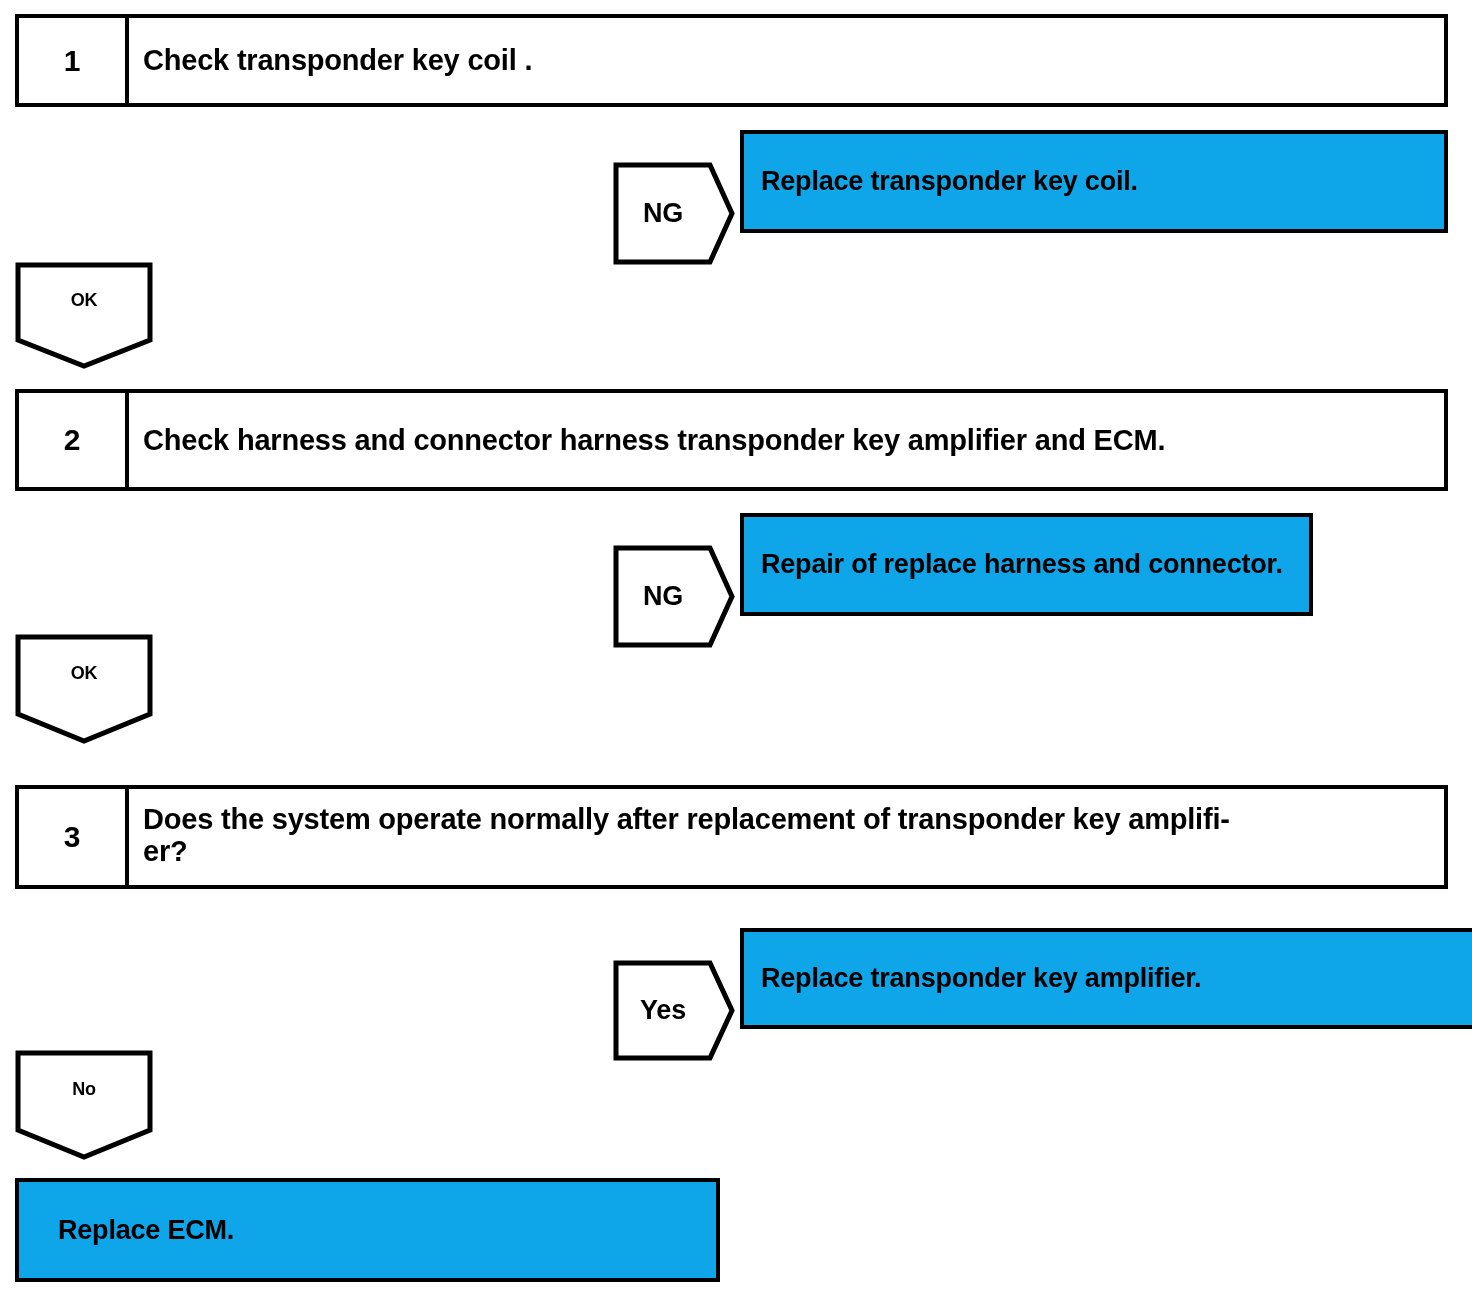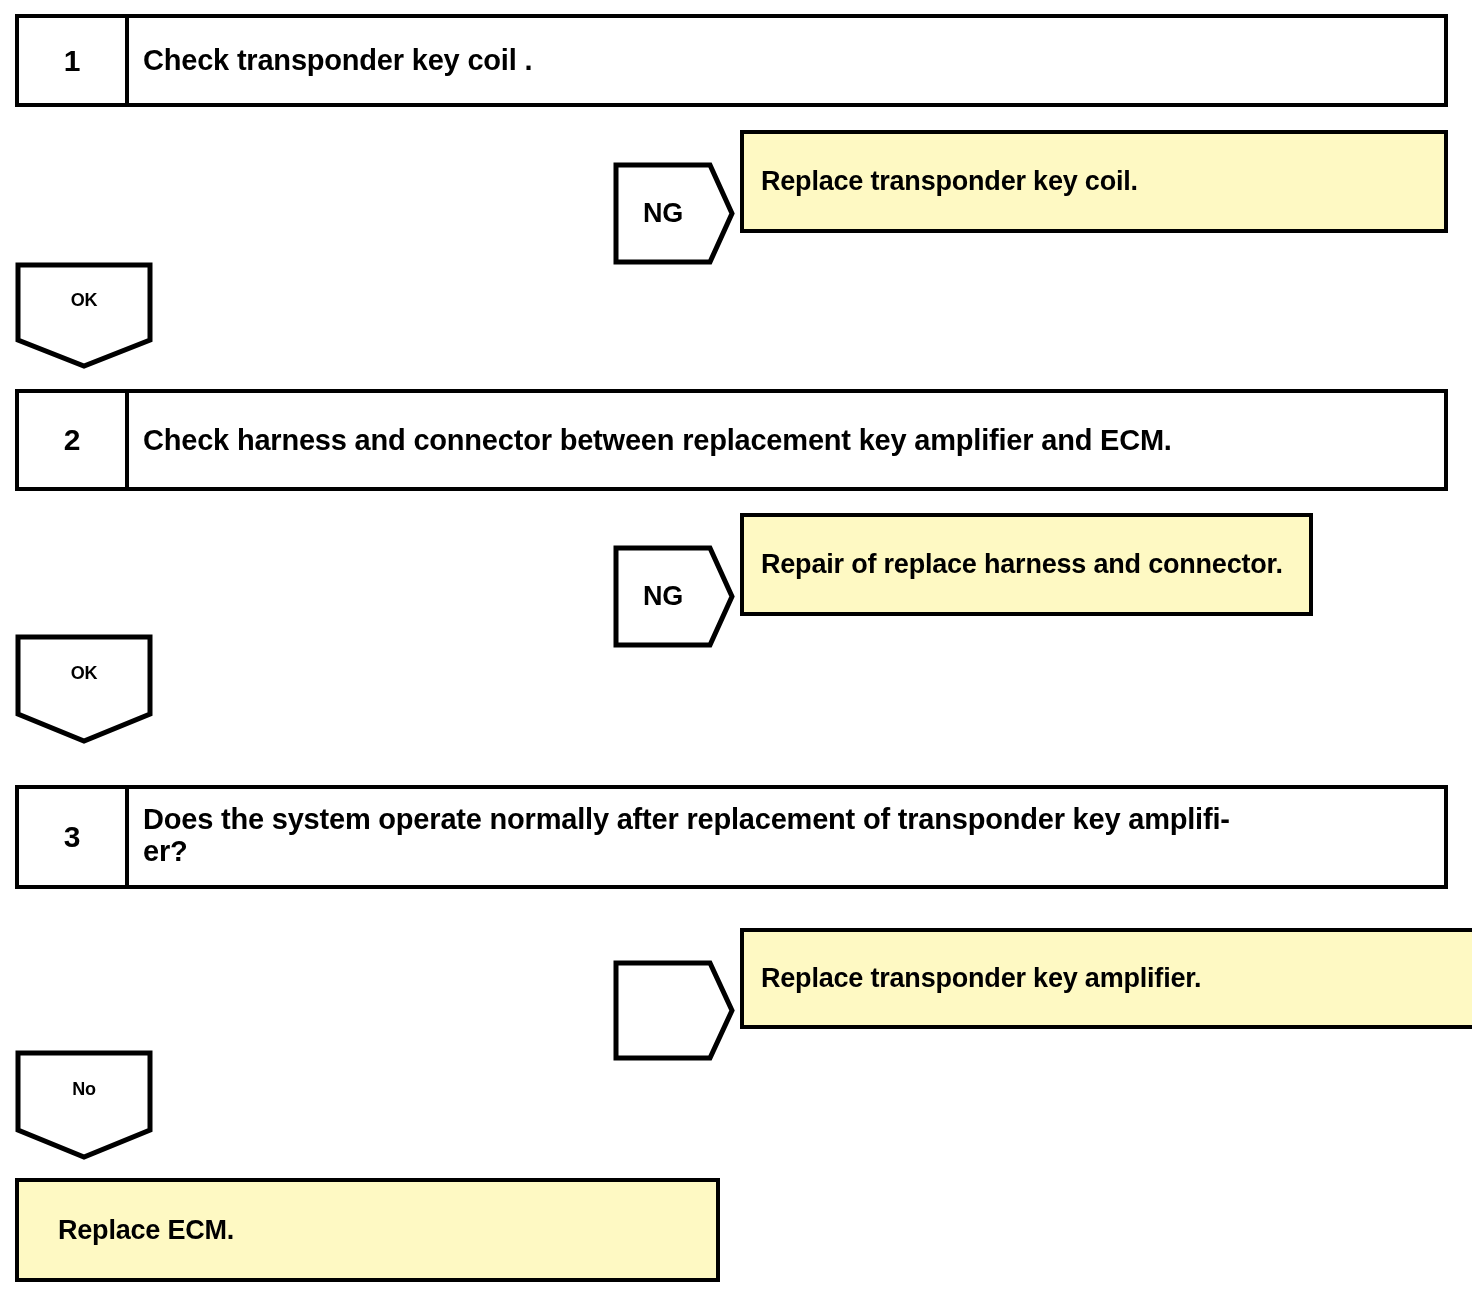--- a/index.html
+++ b/index.html
@@ -56,21 +56,21 @@
     line-height: 1.12;
     letter-spacing: -0.2px;
     white-space: pre-line;
   }
 
   
   .action-box {
     position: absolute;
     box-sizing: border-box;
     border: 4px solid #000;
-    background: #fef9c3;
+    background: #0ea5e9;
     display: flex;
     align-items: center;
     padding-left: 17px;
     padding-right: 10px;
   }
   .action-text {
     font-size: 27px;
     font-weight: bold;
     line-height: 1.12;
     letter-spacing: -0.2px;
@@ -152,21 +152,21 @@
       <polygon points="3,3 135,3 135,78 69,104 3,78" fill="#ffffff" stroke="#000000" stroke-width="5" stroke-linejoin="miter"></polygon>
     </svg>
     <span class="arrow-label" style="height:76px;">OK</span>
   </div>
 
   <div class="step-box" style="left:15px; top:389px; width:1433px; height:102px;">
     <div class="step-num-cell">
       <span class="step-num-text">2</span>
     </div>
     <div class="step-text-cell">
-      <span class="step-text">Check harness and connector between replacement key amplifier and ECM.</span>
+      <span class="step-text">Check harness and connector harness transponder key amplifier and ECM.</span>
     </div>
   </div>
 
   <div class="arrow-right" style="left:613px; top:513px; width:122px; height:103px;">
     <svg viewBox="0 0 122 103" preserveAspectRatio="none" aria-hidden="true">
       <polygon points="3,3 97,3 119,51.5 97,100 3,100" fill="#ffffff" stroke="#000000" stroke-width="5" stroke-linejoin="miter"></polygon>
     </svg>
     <span class="arrow-label">NG</span>
   </div>
 
@@ -188,20 +188,21 @@
     <div class="step-text-cell" style="align-items:flex-start; padding-top:14px;">
       <span class="step-text">Does the system operate normally after replacement of transponder key amplifi-
 er?</span>
     </div>
   </div>
 
   <div class="arrow-right" style="left:613px; top:928px; width:122px; height:101px;">
     <svg viewBox="0 0 122 101" preserveAspectRatio="none" aria-hidden="true">
       <polygon points="3,3 97,3 119,50.5 97,98 3,98" fill="#ffffff" stroke="#000000" stroke-width="5" stroke-linejoin="miter"></polygon>
     </svg>
+    <span class="arrow-label">Yes</span>
   </div>
 
   <div class="action-box" style="left:740px; top:928px; width:831px; height:101px;">
     <span class="action-text">Replace transponder key amplifier.</span>
   </div>
 
   <div class="arrow-down" style="left:15px; top:1050px; width:138px; height:110px;">
     <svg viewBox="0 0 138 110" preserveAspectRatio="none" aria-hidden="true">
       <polygon points="3,3 135,3 135,80 69,107 3,80" fill="#ffffff" stroke="#000000" stroke-width="5" stroke-linejoin="miter"></polygon>
     </svg>

